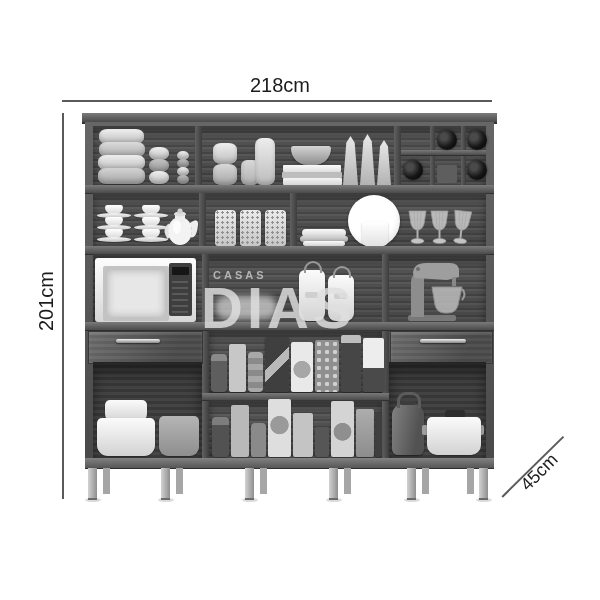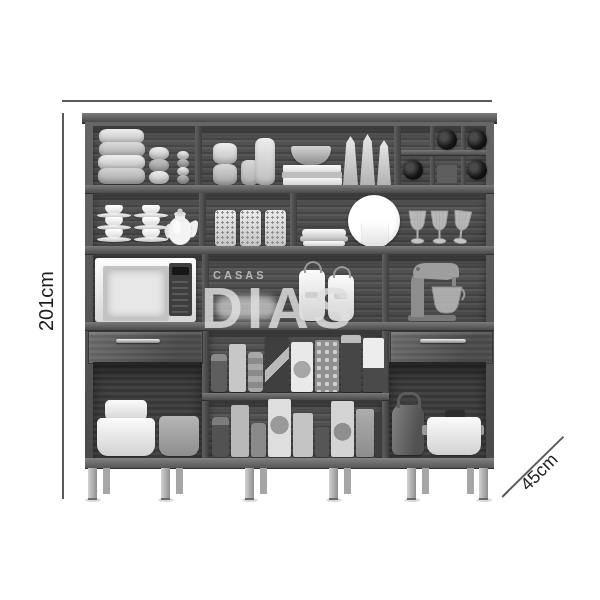--- a/index.html
+++ b/index.html
@@ -62,20 +62,21 @@
   .wm-casas{position:absolute;font-weight:bold;font-size:11px;letter-spacing:3px;color:rgba(205,205,205,.8);}
   .wm-dias{position:absolute;left:201px;top:274px;font-weight:800;font-size:58px;letter-spacing:4px;
            color:#e0e0e0;opacity:.82;z-index:60;font-family:Liberation Sans, sans-serif;}
   .blurblob{position:absolute;background:#c9c9c9;border-radius:12px;filter:blur(3px);opacity:.8;}
 </style>
 </head>
 <body>
 
 <div class="stage">
 
+  <div class="dim-label" style="left:230px;top:74px;width:100px;">218cm</div>
   <div class="line" style="left:62px;top:100px;width:430px;height:1.5px;"></div>
 
   <div class="line" style="left:62px;top:113px;width:1.5px;height:386px;"></div>
   <div class="dim-label" style="left:-12px;top:292px;width:116px;height:18px;line-height:18px;transform:rotate(-90deg);">201cm</div>
 
   <div class="line" style="left:502px;top:496px;width:86px;height:1.5px;transform:rotate(-44.5deg);transform-origin:left center;"></div>
   <div class="dim-label" style="left:509px;top:462px;width:60px;height:20px;line-height:20px;font-size:18px;transform:rotate(-45deg);">45cm</div>
 
   <div class="wm-dias">DIAS</div>
 

